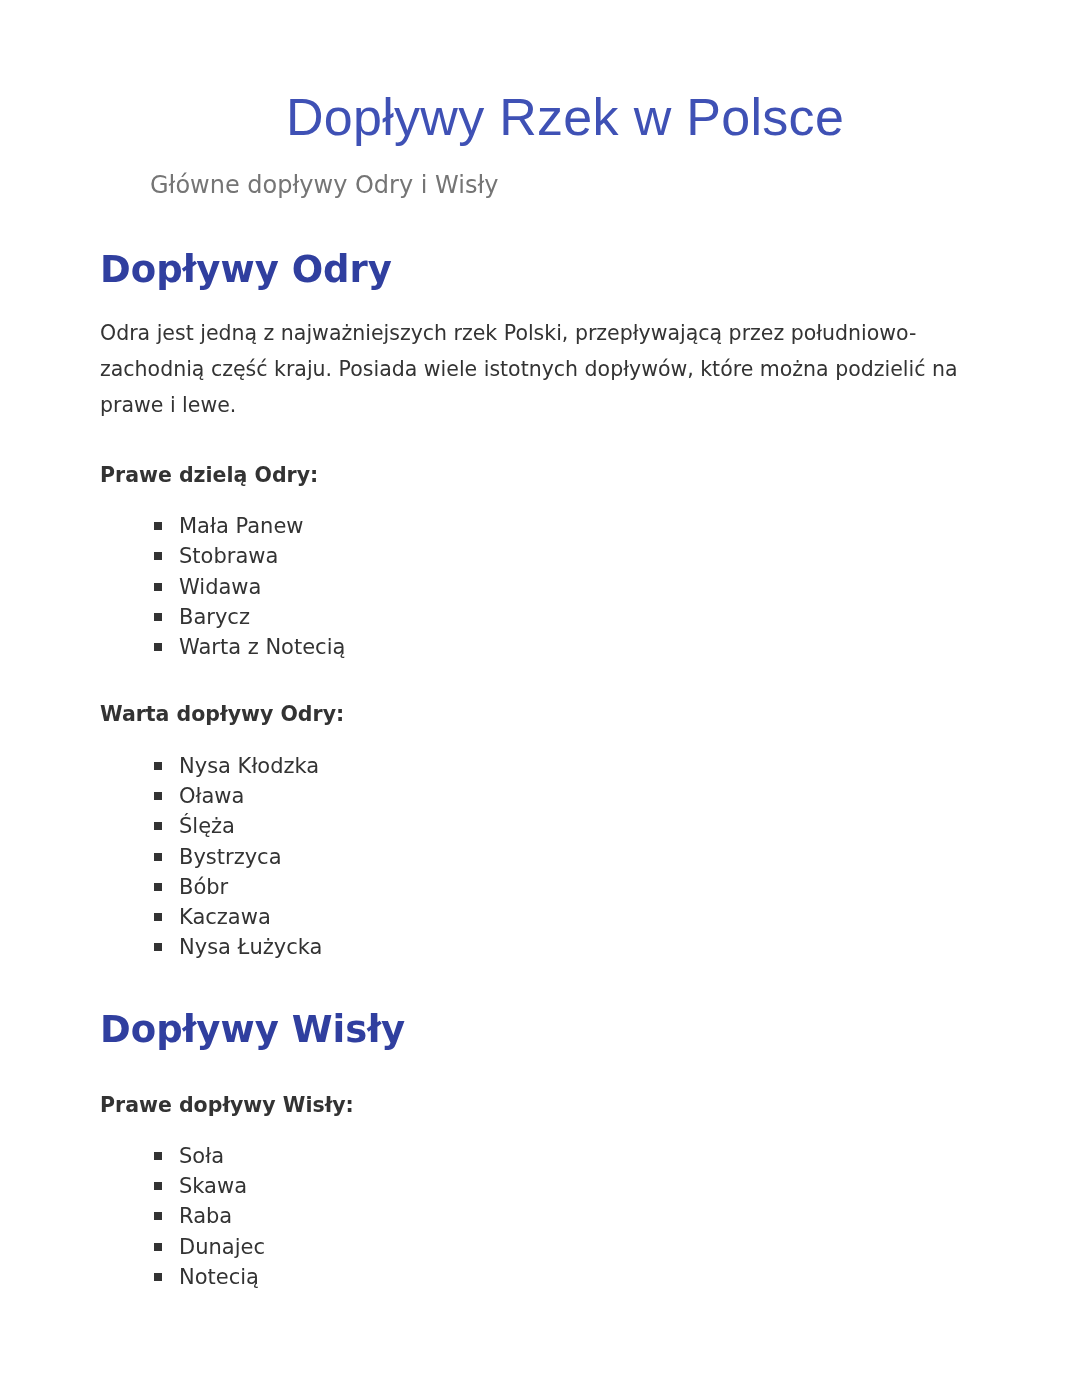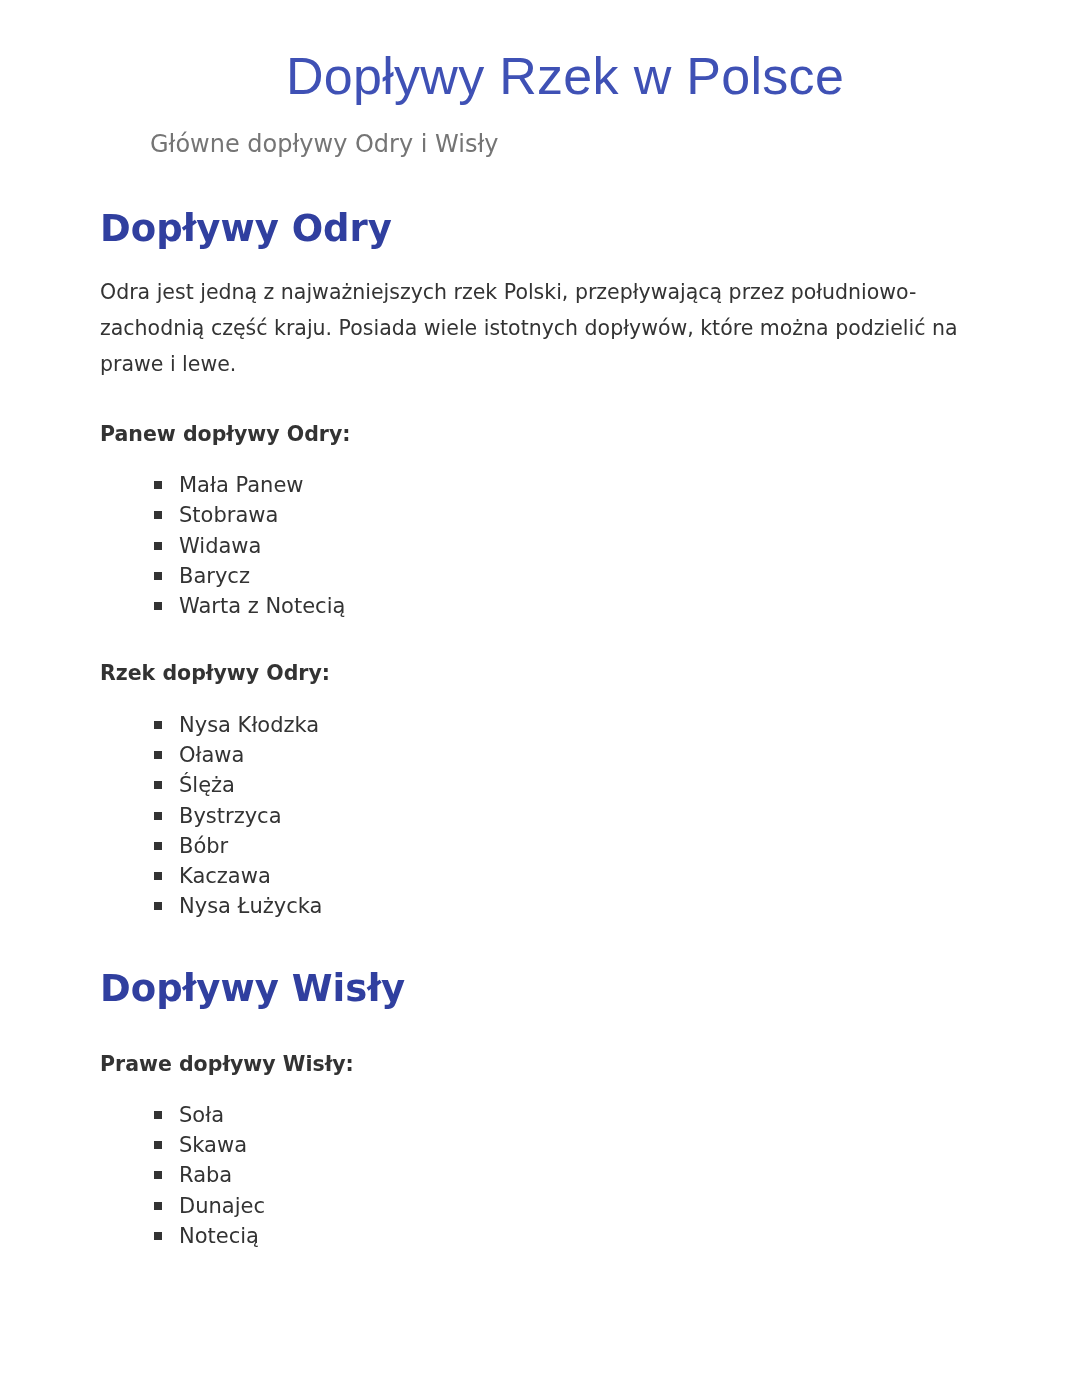--- a/index.html
+++ b/index.html
@@ -15,21 +15,21 @@
       color: #333333;
     }
     .page {
       position: relative;
       width: 1080px;
       padding: 0 100px;
       box-sizing: border-box;
     }
     .title {
       margin: 0;
-      padding-top: 46px;
+      padding-top: 87px;
       text-align: center;
       font-family: "Liberation Sans", "DejaVu Sans", sans-serif;
       font-weight: 400;
       font-size: 52px;
       line-height: 60px;
       color: #3f51b5;
       letter-spacing: 0.3px;
       padding-left: 50px;
     }
     .subtitle {
@@ -93,21 +93,21 @@
 <body>
 
 <div class="page">
   <h1 class="title">Dopływy Rzek w Polsce</h1>
   <p class="subtitle">Główne dopływy Odry i Wisły</p>
 
   <section>
     <h2 class="section-heading odra">Dopływy Odry</h2>
     <p class="paragraph">Odra jest jedną z najważniejszych rzek Polski, przepływającą przez południowo-zachodnią część kraju. Posiada wiele istotnych dopływów, które można podzielić na prawe i lewe.</p>
 
-    <h3 class="sub-heading">Panew dopływy Odry:</h3>
+    <h3 class="sub-heading">Prawe dzielą Odry:</h3>
     <ul class="river-list">
       <li>
           <span class="bullet"></span>
           <span>Mała Panew</span>
         </li>
       <li>
           <span class="bullet"></span>
           <span>Stobrawa</span>
         </li>
       <li>
@@ -117,21 +117,21 @@
       <li>
           <span class="bullet"></span>
           <span>Barycz</span>
         </li>
       <li>
           <span class="bullet"></span>
           <span>Warta z Notecią</span>
         </li>
     </ul>
 
-    <h3 class="sub-heading">Rzek dopływy Odry:</h3>
+    <h3 class="sub-heading">Warta dopływy Odry:</h3>
     <ul class="river-list">
       <li>
           <span class="bullet"></span>
           <span>Nysa Kłodzka</span>
         </li>
       <li>
           <span class="bullet"></span>
           <span>Oława</span>
         </li>
       <li>

